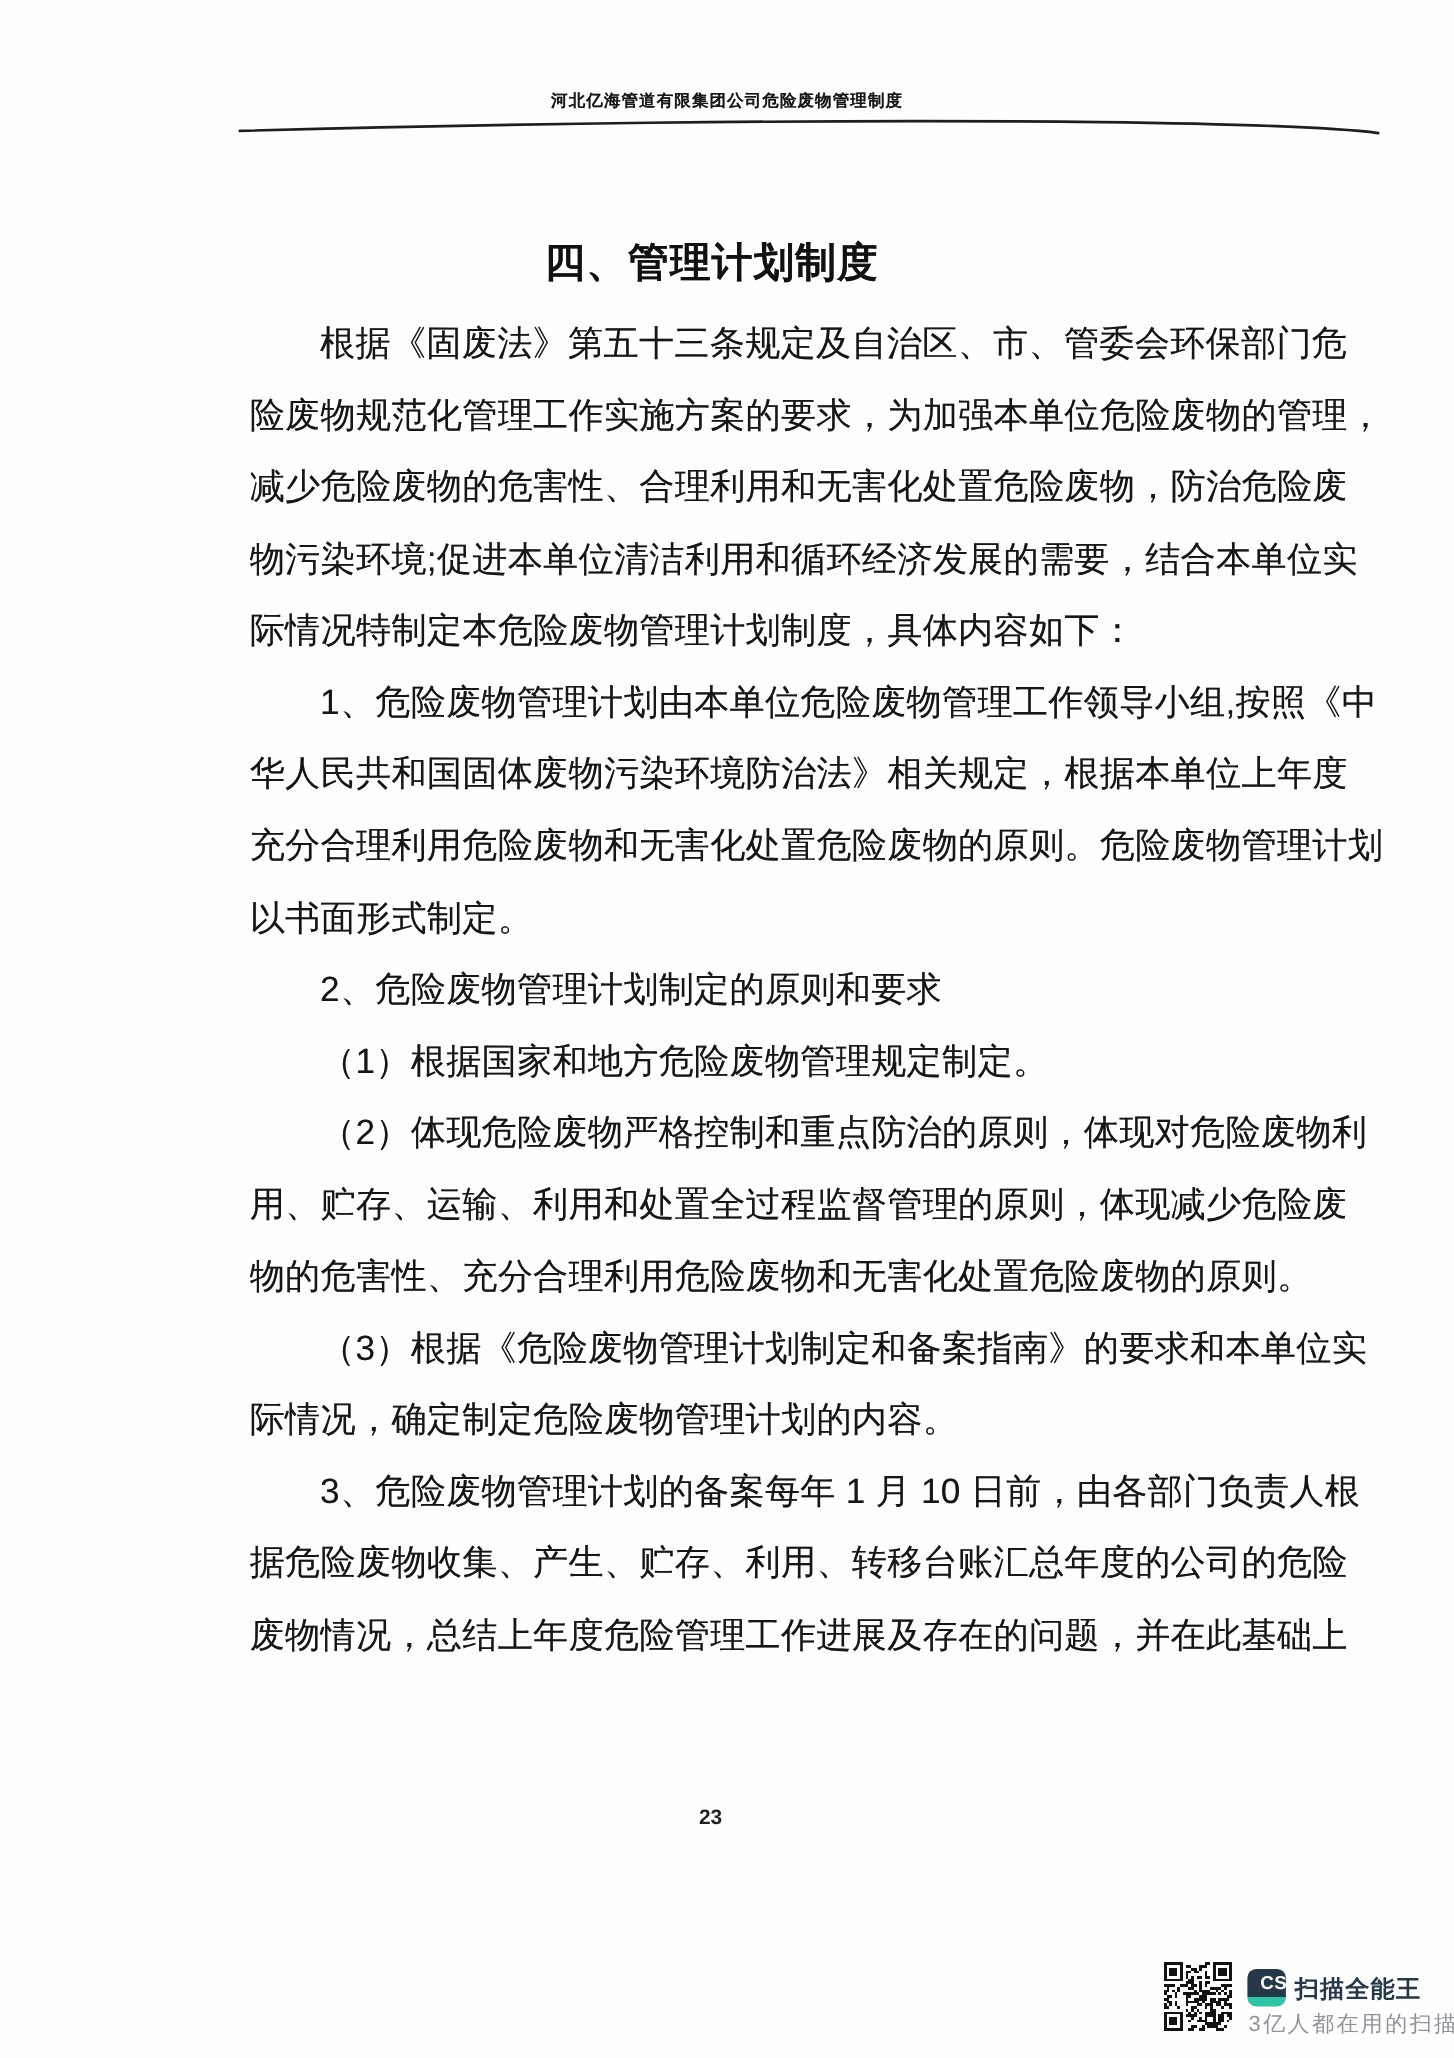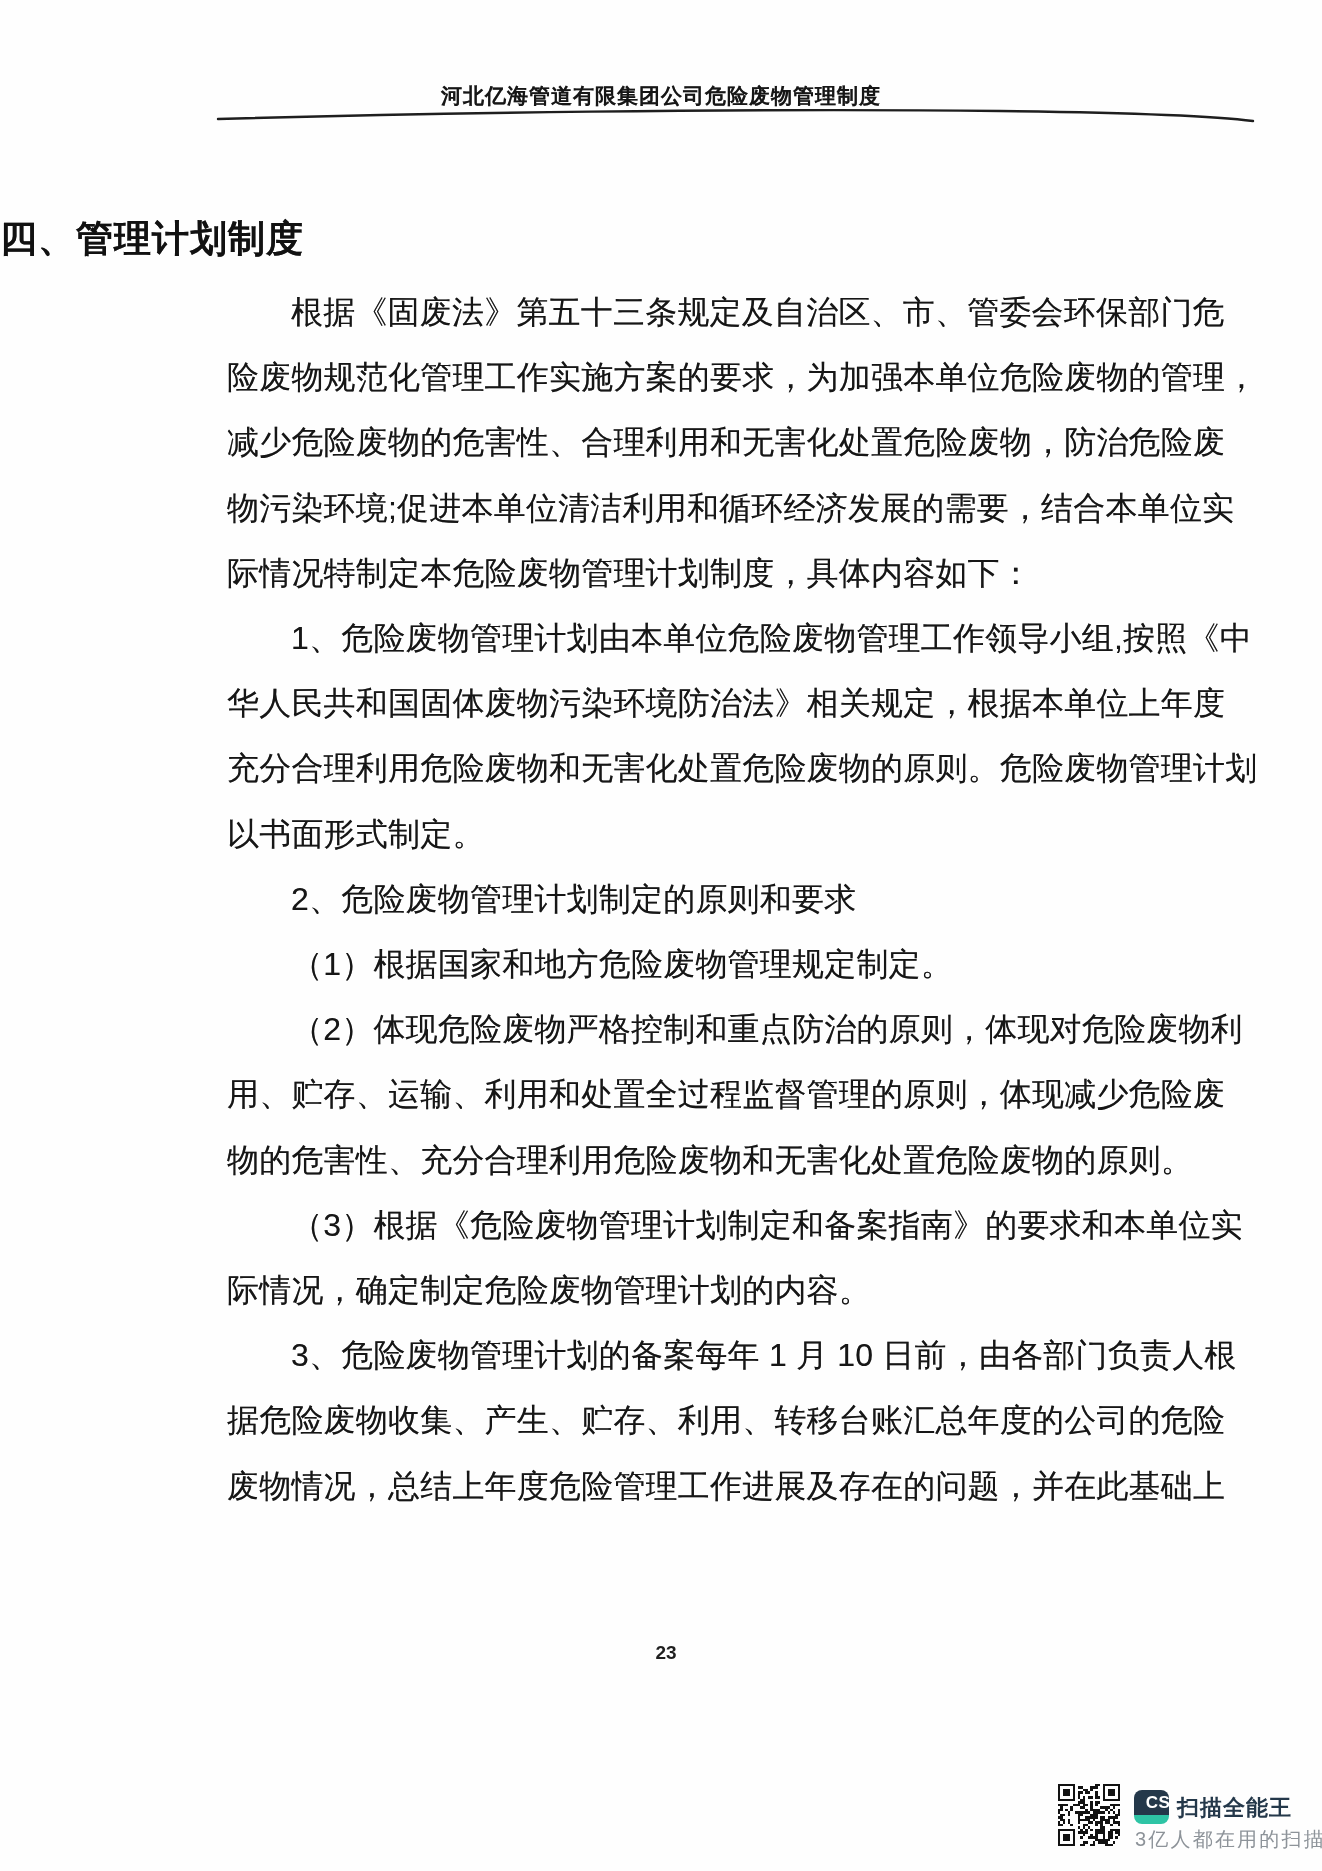--- a/index.html
+++ b/index.html
@@ -17,40 +17,41 @@
     color: #1a1a1a;
     overflow: hidden;
   }
   
   .doc-header {
     position: absolute;
     top: 82px;
     left: 0;
     width: 100%;
     text-align: center;
-    font-size: 21px;
+    font-size: 15px;
     font-weight: bold;
     letter-spacing: 1px;
     color: #161616;
     text-shadow: 0 0 0.5px rgba(0,0,0,.5);
   }
   .header-rule {
     position: absolute;
     top: 0;
     left: 0;
     width: 1322px;
     height: 140px;
     pointer-events: none;
   }
   
   .section-title {
     position: absolute;
     top: 214px;
     left: 0;
     width: 1294px; 
+    text-align: center;
     font-size: 37px;
     font-weight: bold;
     letter-spacing: 1px;
     color: #111111;
     text-shadow: 0 0 0.6px rgba(0,0,0,.6);
   }
   
   .body-text {
     position: absolute;
     top: 280px;
@@ -72,21 +73,20 @@
   
   .page-number {
     position: absolute;
     top: 1642px;
     left: 0;
     width: 1292px; 
     text-align: center;
     font-size: 19px;
     font-weight: bold;
     color: #1f1f1f;
-    padding-left: 20px;
   }
   
   .qr-code {
     position: absolute;
     top: 1783px;
     left: 1058px;
     width: 62px;
     height: 64px;
   }
   .qr-code svg { width: 100%; height: 100%; shape-rendering: crispEdges; }

